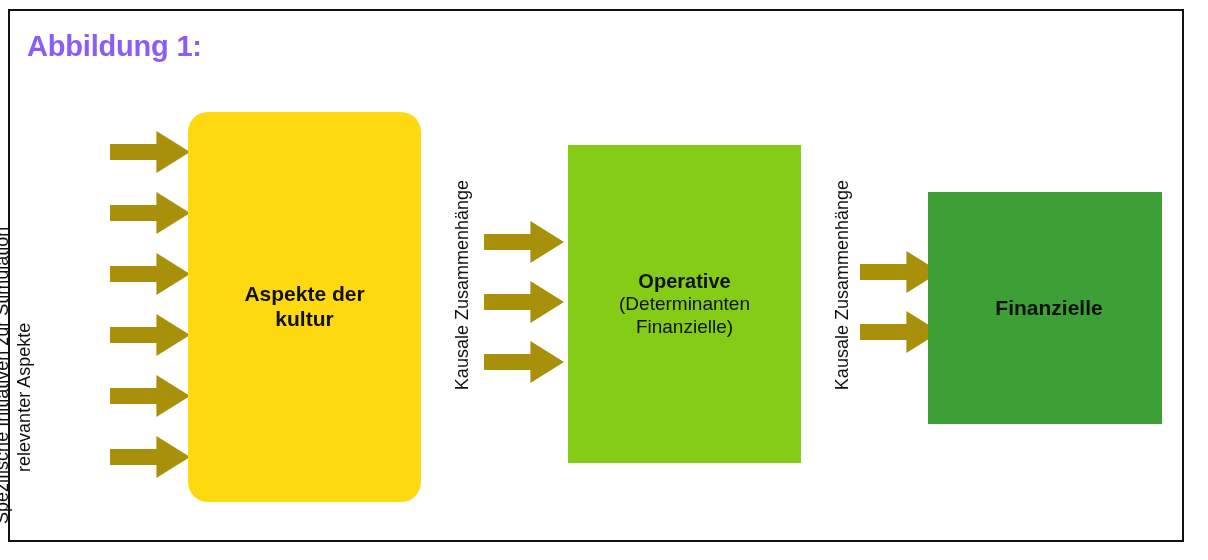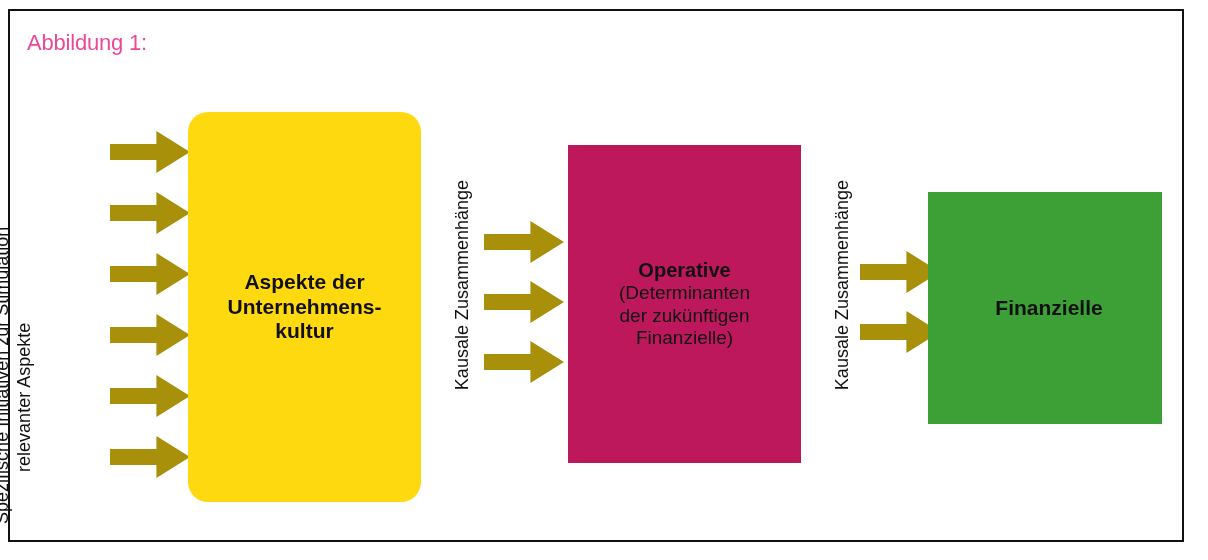--- a/index.html
+++ b/index.html
@@ -30,23 +30,23 @@
     height: 533px;
     border: 2px solid #111111;
     box-sizing: border-box;
     background: #ffffff;
   }
 
   #figure-title {
     position: absolute;
     left: 27px;
     top: 30px;
-    font-size: 22px;
-    font-weight: normal;
-    color: #ec4899;
+    font-size: 29px;
+    font-weight: bold;
+    color: #8b5cf6;
     letter-spacing: -0.2px;
     white-space: nowrap;
   }
 
   
   .node-box {
     position: absolute;
     box-sizing: border-box;
     display: flex;
     align-items: center;
@@ -65,21 +65,21 @@
     font-size: 21px;
     font-weight: bold;
     border-radius: 20px;
   }
 
   #box-operative {
     left: 568px;
     top: 145px;
     width: 233px;
     height: 318px;
-    background: #be185d;
+    background: #84cc16;
     font-size: 19px;
   }
   #box-operative .head {
     font-weight: bold;
     font-size: 20px;
   }
 
   #box-financial {
     left: 928px;
     top: 192px;
@@ -165,21 +165,20 @@
         <path d="M0,16 L58,16 L58,0 L100,26 L58,52 L58,36 L0,36 Z" fill="#A8900A"></path>
       </svg>
       <svg class="arrow" width="80" height="42" viewBox="0 0 100 52" preserveAspectRatio="none" style="left: 110px; top: 436px;">
         <path d="M0,16 L58,16 L58,0 L100,26 L58,52 L58,36 L0,36 Z" fill="#A8900A"></path>
       </svg>
     </div>
 
   <div class="node-box" id="box-culture">
     <div class="box-text">
       <div>Aspekte der</div>
-      <div>Unternehmens-</div>
       <div>kultur</div>
     </div>
   </div>
 
   <div class="vcaption" id="caption-causal-1">Kausale Zusammenhänge</div>
 
   <div id="arrows-2">
       <svg class="arrow" width="80" height="42" viewBox="0 0 100 52" preserveAspectRatio="none" style="left: 484px; top: 221px;">
         <path d="M0,16 L58,16 L58,0 L100,26 L58,52 L58,36 L0,36 Z" fill="#A8900A"></path>
       </svg>
@@ -188,21 +187,20 @@
       </svg>
       <svg class="arrow" width="80" height="42" viewBox="0 0 100 52" preserveAspectRatio="none" style="left: 484px; top: 341px;">
         <path d="M0,16 L58,16 L58,0 L100,26 L58,52 L58,36 L0,36 Z" fill="#A8900A"></path>
       </svg>
     </div>
 
   <div class="node-box" id="box-operative">
     <div class="box-text">
       <div class="head">Operative</div>
       <div>(Determinanten</div>
-      <div>der zukünftigen</div>
       <div>Finanzielle)</div>
     </div>
   </div>
 
   <div class="vcaption" id="caption-causal-2">Kausale Zusammenhänge</div>
 
   <div id="arrows-3">
       <svg class="arrow" width="80" height="42" viewBox="0 0 100 52" preserveAspectRatio="none" style="left: 860px; top: 251px;">
         <path d="M0,16 L58,16 L58,0 L100,26 L58,52 L58,36 L0,36 Z" fill="#A8900A"></path>
       </svg>

